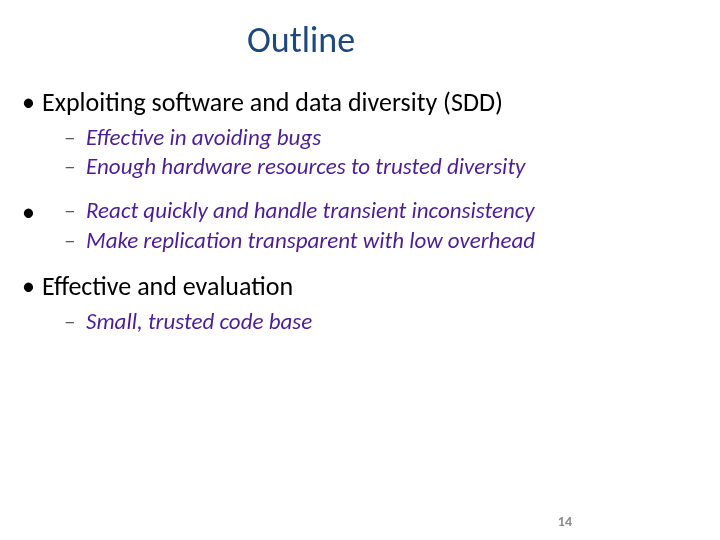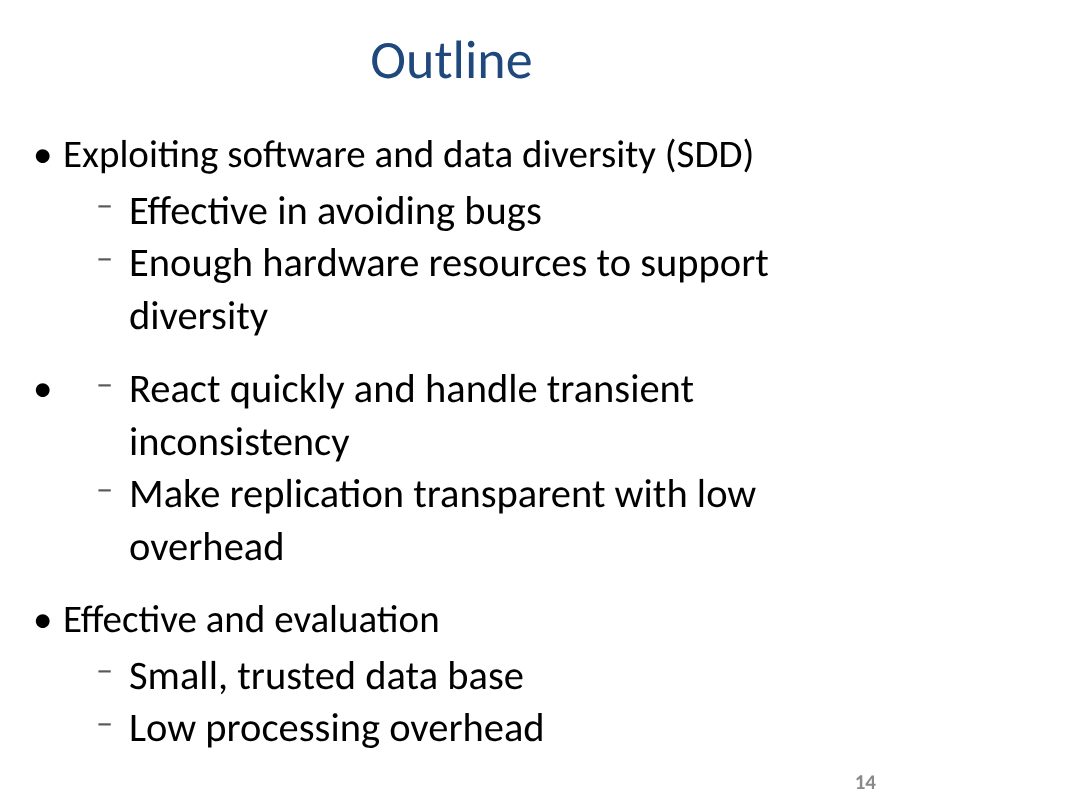--- a/index.html
+++ b/index.html
@@ -50,38 +50,39 @@
     top: 0;
     color: #000;
     font-size: 26px;
   }
   ul.level2 {
     list-style: none;
     margin: 4px 0 14px 0;
     padding: 0;
   }
   ul.level2 > li {
-    font-size: 27px;
-    color: #000000;
+    font-size: 23px;
+    color: #4c1d95;
     margin: 0;
     padding-left: 44px;
     position: relative;
     line-height: 1.3;
+    font-style: italic;
   }
   ul.level2 > li::before {
     content: "–";
     position: absolute;
     left: 22px;
     top: 0;
     color: #595959;
     font-size: 23px;
   }
   .pagenum {
     position: absolute;
-    right: 18px;
+    right: 30px;
     bottom: 10px;
     font-size: 14px;
     color: #8a8a8a;
     font-weight: 600;
   }
 </style>
 </head>
 <body>
 
 <div class="slide">
@@ -91,44 +92,41 @@
   <div class="body">
     <ul class="level1">
 
       <li>
         <span>Exploiting software and data diversity (SDD)</span>
         <ul class="level2">
           <li>
             <span>Effective in avoiding bugs</span>
           </li>
           <li>
-            <span>Enough hardware resources to support diversity</span>
+            <span>Enough hardware resources to trusted diversity</span>
           </li>
         </ul>
       </li>
 
       <li>
         <ul class="level2">
           <li>
             <span>React quickly and handle transient inconsistency</span>
           </li>
           <li>
             <span>Make replication transparent with low overhead</span>
           </li>
         </ul>
       </li>
 
       <li>
         <span>Effective and evaluation</span>
         <ul class="level2">
           <li>
-            <span>Small, trusted data base</span>
-          </li>
-          <li>
-            <span>Low processing overhead</span>
+            <span>Small, trusted code base</span>
           </li>
         </ul>
       </li>
 
     </ul>
   </div>
 
   <div class="pagenum">14</div>
 
 </div>

